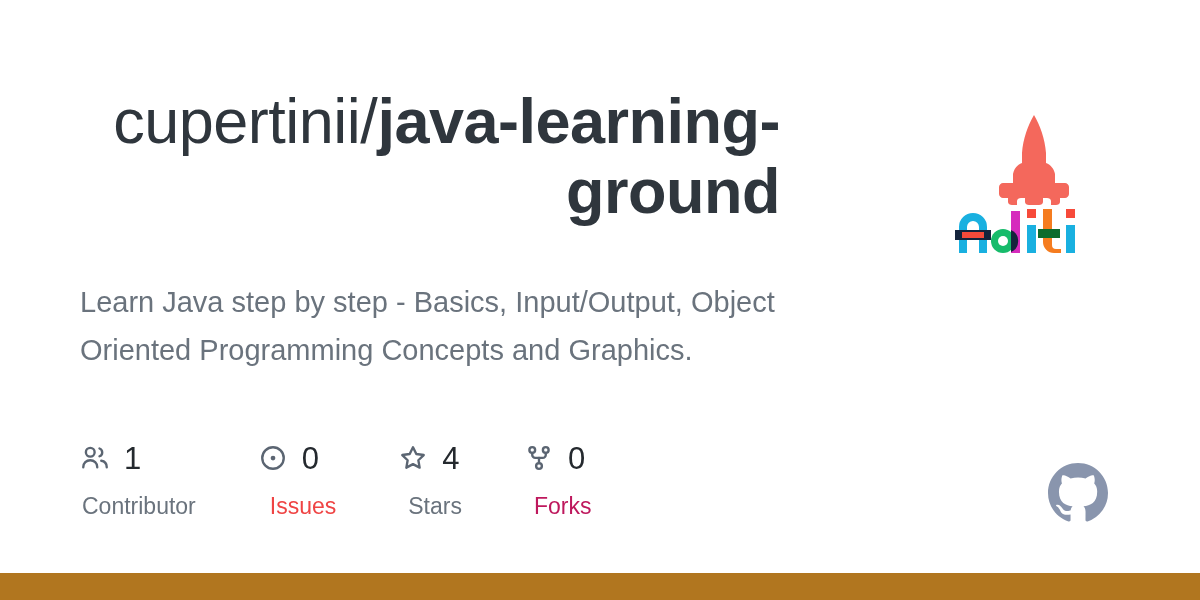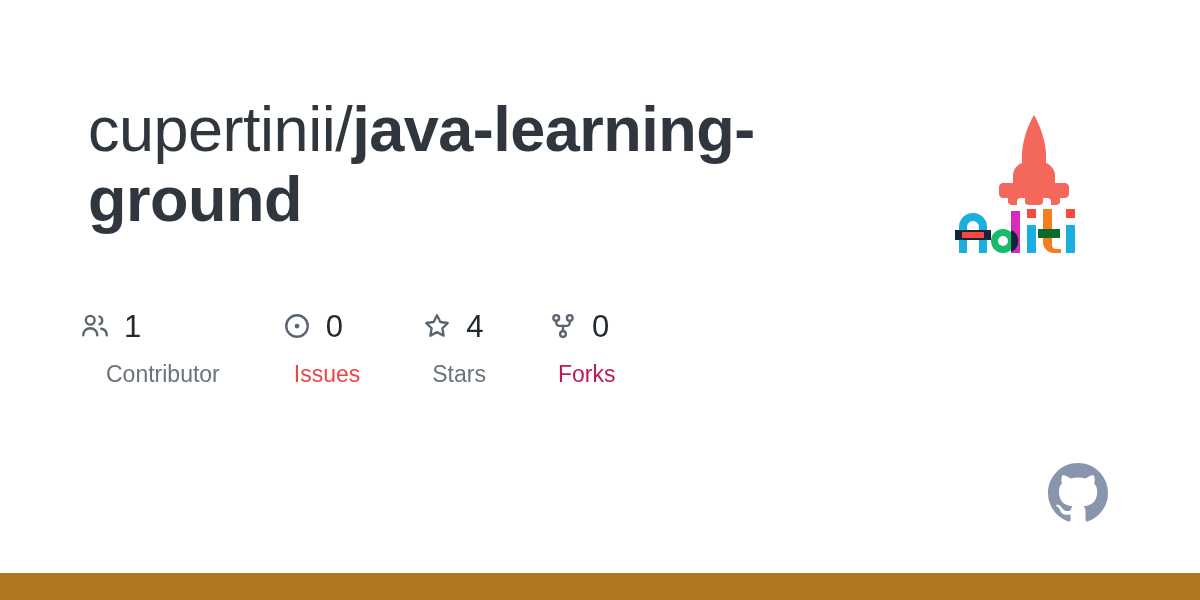--- a/index.html
+++ b/index.html
@@ -47,24 +47,25 @@
     position: relative;
     height: 440px;
   }
 
   
   .repo-title {
     font-size: 63px;
     line-height: 70px;
     letter-spacing: -0.5px;
     color: #2f363d;
-    margin: 8px;
+    margin: 0;
     font-weight: 400;
     max-width: 705px;
     word-break: break-word;
+    text-align: right;
   }
   .repo-title .owner {
     font-weight: 400;
   }
   .repo-title .sep {
     font-weight: 400;
   }
   .repo-title .name {
     font-weight: 700;
   }
@@ -172,36 +173,37 @@
 <div class="card">
 
   <div class="content">
 
     <div class="left-col">
 
       <h1 class="repo-title" style="color: rgb(47, 54, 61);">
         <span class="owner">cupertinii</span><span class="sep">/</span><span class="name">java-learning-ground</span>
       </h1>
 
+      <p class="repo-desc" style="color: rgb(106, 115, 125);">Learn Java step by step - Basics, Input/Output, Object Oriented Programming Concepts and Graphics.</p>
 
       <div class="stats">
 
         <div class="stat stat--contributors">
           <div class="stat-top">
             <span class="stat-icon" style="color: rgb(91, 101, 114);">
               <svg width="30" height="30" viewBox="0 0 24 24" fill="none" stroke="currentColor" stroke-width="1.9" stroke-linecap="round" stroke-linejoin="round">
                 <circle cx="8.2" cy="7.4" r="3.5"></circle>
                 <path d="M2.6 19.4c0-3.3 2.5-5.6 5.6-5.6s5.6 2.3 5.6 5.6"></path>
                 <path d="M15.6 4.4a3.3 3.3 0 0 1 0 6.2"></path>
                 <path d="M17 14.2c2.6.4 4.4 2.5 4.4 5.2"></path>
               </svg>
             </span>
             <span class="stat-value" style="color: rgb(36, 41, 46);">1</span>
           </div>
-          <span class="stat-label" style="color: rgb(106, 115, 125); margin-left: 24px;">Contributor</span>
+          <span class="stat-label" style="color: rgb(106, 115, 125);">Contributor</span>
         </div>
 
         <div class="stat stat--issues">
           <div class="stat-top">
             <span class="stat-icon" style="color: rgb(91, 101, 114);">
               <svg width="30" height="30" viewBox="0 0 24 24" fill="none" stroke="currentColor" stroke-width="1.9">
                 <circle cx="12" cy="12" r="8.6"></circle>
                 <circle cx="12" cy="12" r="1.9" fill="currentColor" stroke="none"></circle>
               </svg>
             </span>

